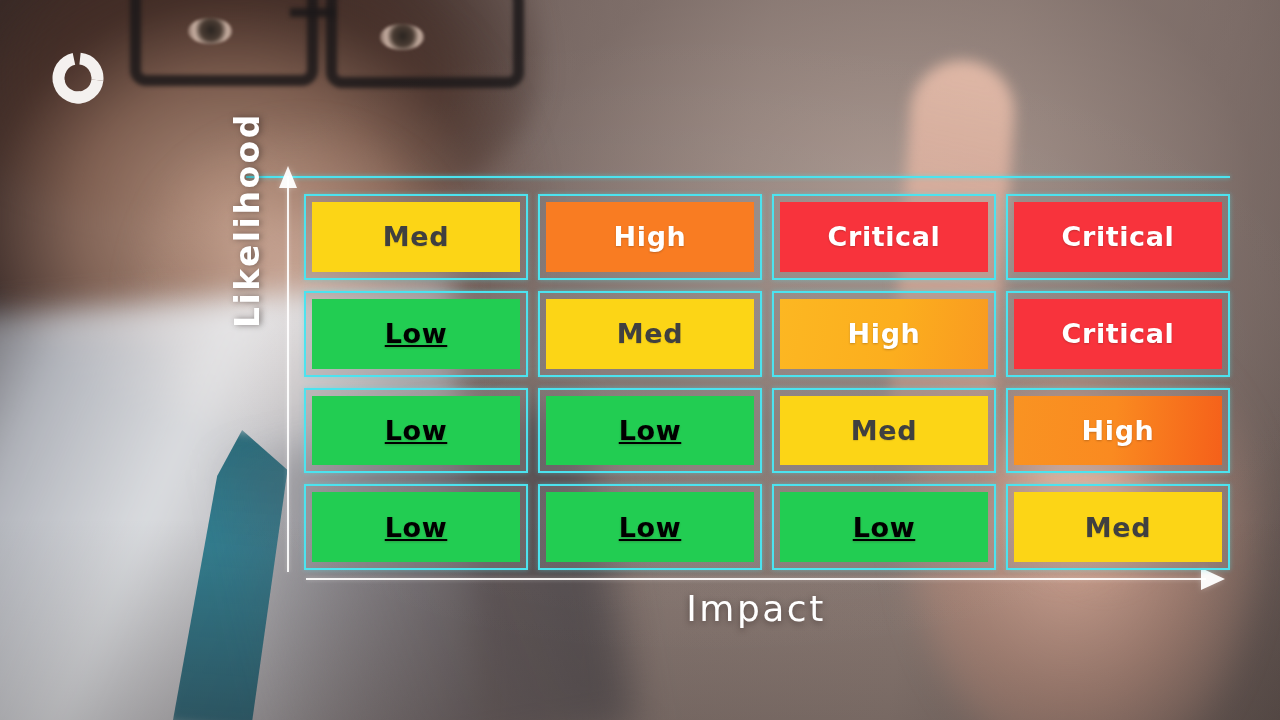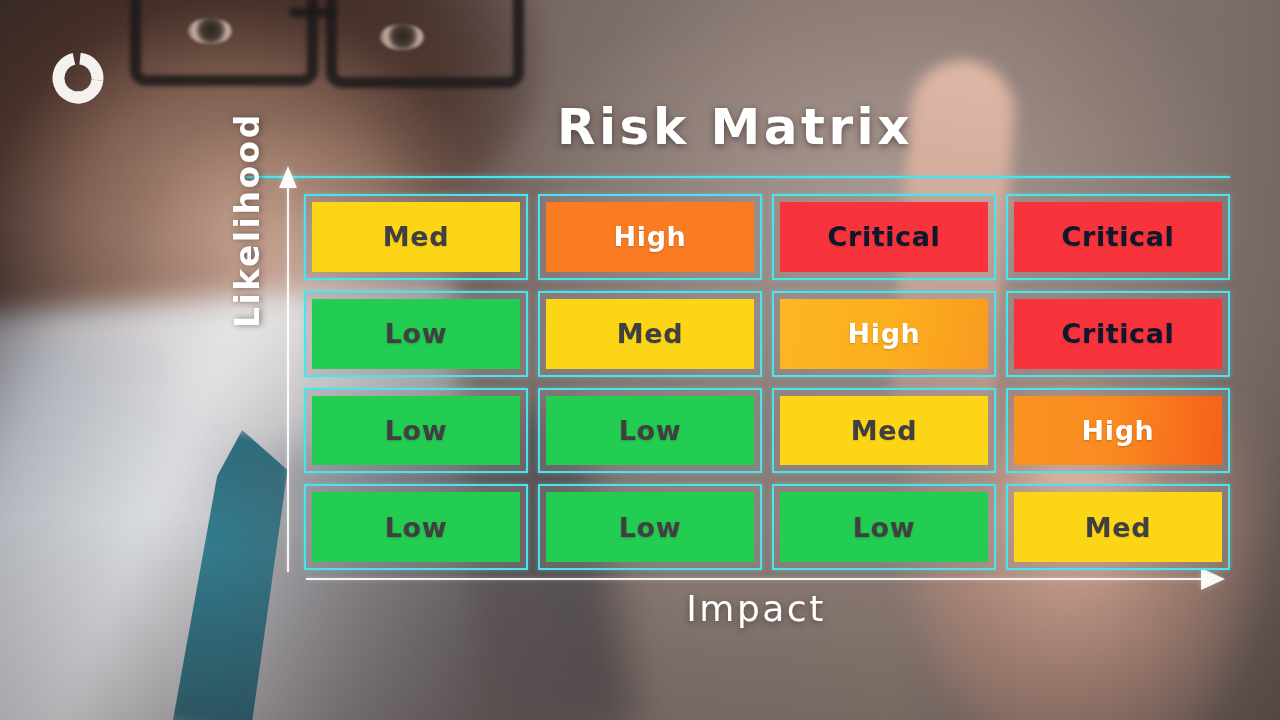--- a/index.html
+++ b/index.html
@@ -183,24 +183,24 @@
     box-sizing: border-box;
   }
   .swatch {
     width: 100%; height: 100%;
     display: flex; align-items: center; justify-content: center;
     font-size: 27px;
     font-weight: 700;
     letter-spacing: 0.6px;
     text-shadow: 0 1px 2px rgba(60,40,30,0.28);
   }
-  .swatch.low      { background: #22cd52; color: #404040; }
+  .swatch.low      { background: #22cd52; color: #000000; text-decoration: underline; }
   .swatch.med      { background: #fcd516; color: #404040; text-shadow: 0 1px 1px rgba(120,90,10,0.20); }
   .swatch.high     { background: #f97c22; color: #ffffff; }
-  .swatch.critical { background: #f8333c; color: #0f172a; }
+  .swatch.critical { background: #f8333c; color: #ffffff; }
   
   .swatch.high.washed { background: linear-gradient(100deg, #fcb722 0%, #fcae1e 55%, #f99a20 100%); }
   .swatch.high.hot    { background: linear-gradient(95deg, #f99322 0%, #fa8a20 48%, #f5601a 100%); }
 
   
   .axis-y {
     position: absolute; left: 287px; top: 176px; width: 2px; height: 396px;
     background: rgba(255,255,255,0.92);
     box-shadow: 0 0 4px rgba(255,255,255,0.35);
   }
@@ -279,21 +279,20 @@
     <svg viewBox="0 0 56 56" width="56" height="56" aria-hidden="true">
       <g fill="#f4f1ef">
         <path d="M28 2.5A25.5 25.5 0 0 0 2.5 28h12A13.5 13.5 0 0 1 28 14.5z" transform="rotate(-12 28 28)"></path>
         <path d="M28 2.5A25.5 25.5 0 0 1 53.5 28h-12A13.5 13.5 0 0 0 28 14.5z" transform="rotate(6 28 28)"></path>
         <path d="M53.5 28A25.5 25.5 0 0 1 28 53.5v-12A13.5 13.5 0 0 0 41.5 28z" transform="rotate(6 28 28)"></path>
         <path d="M28 53.5A25.5 25.5 0 0 1 2.5 28h12A13.5 13.5 0 0 0 28 41.5z" transform="rotate(-8 28 28)"></path>
       </g>
     </svg>
   </div>
 
-  <div class="title">Risk Matrix</div>
   <div class="top-rule"></div>
 
   <div class="axis-y"></div>
   <div class="axis-y-head"></div>
   <div class="axis-x"></div>
   <div class="axis-x-head"></div>
   <div class="label-y">Likelihood</div>
   <div class="label-x">Impact</div>
 
   <div class="grid" id="matrix-grid">

